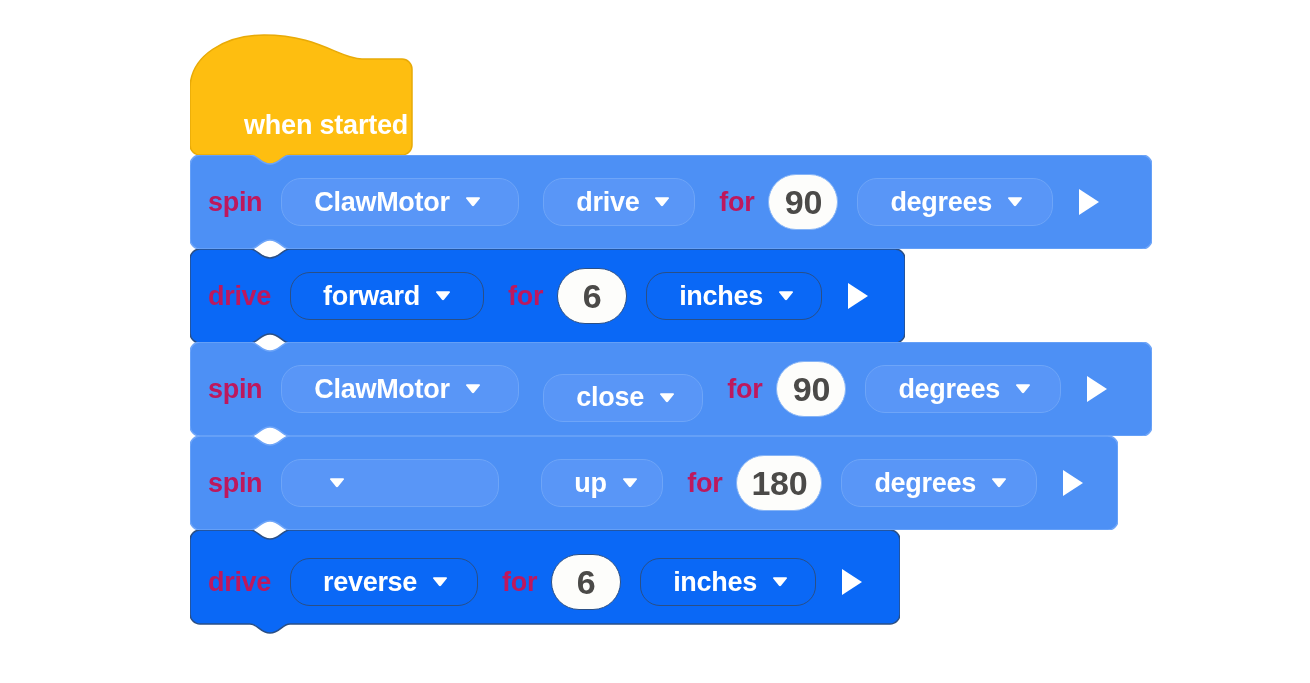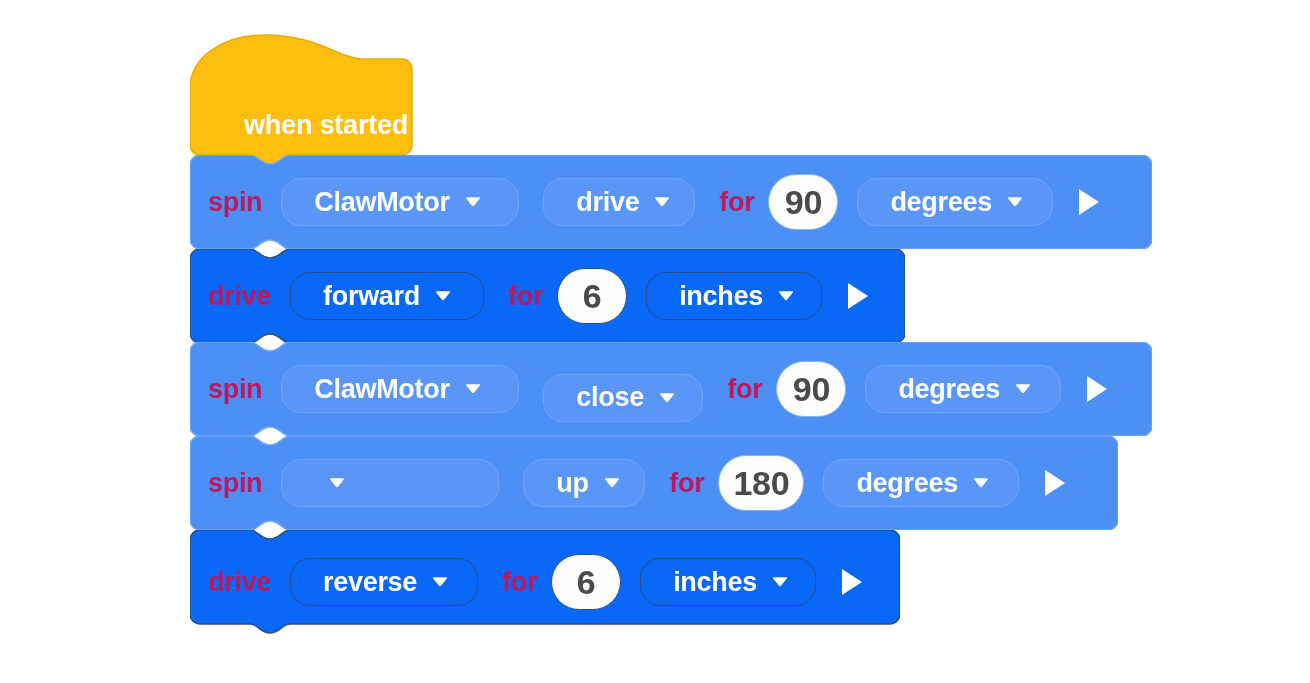--- a/index.html
+++ b/index.html
@@ -332,21 +332,21 @@
       <span class="kw">spin</span>
       <span class="gap-m"></span>
       <div class="dd" style="width:218px;">
         <span class="caret">
           <svg width="20" height="20" viewBox="0 0 20 20">
               <path d="M3.2,6.4 Q2.6,5.2 4,5.2 L16,5.2 Q17.4,5.2 16.8,6.4 L11.2,13.6 Q10,15.1 8.8,13.6 Z" fill="#ffffff"></path>
             </svg>
         </span>
       </div>
       <span class="gap-l"></span>
-      <div class="dd" style="width:122px;">
+      <div class="dd" style="width:122px;margin-left:18px;">
         <span class="dd-label">up</span>
         <span class="caret">
           <svg width="20" height="20" viewBox="0 0 20 20">
               <path d="M3.2,6.4 Q2.6,5.2 4,5.2 L16,5.2 Q17.4,5.2 16.8,6.4 L11.2,13.6 Q10,15.1 8.8,13.6 Z" fill="#ffffff"></path>
             </svg>
         </span>
       </div>
       <span class="gap-l"></span>
       <span class="kw">for</span>
       <span class="gap-s"></span>

